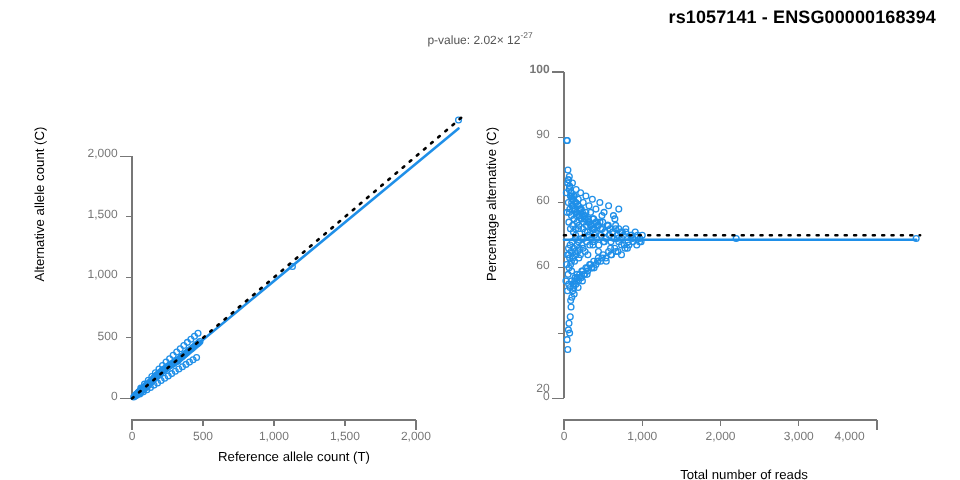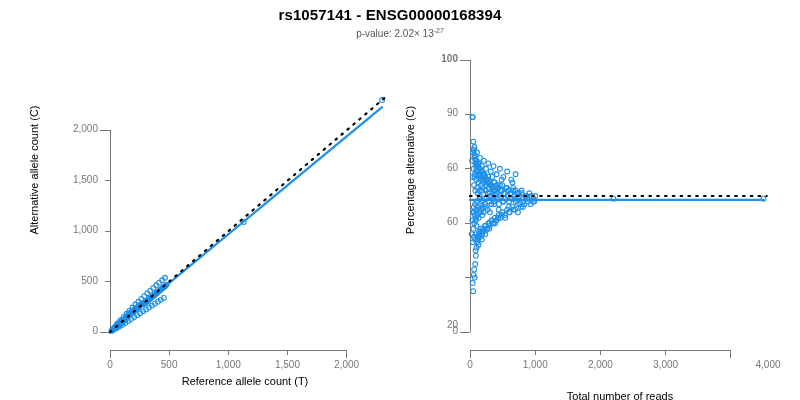--- a/index.html
+++ b/index.html
@@ -7,21 +7,21 @@
   body{
     width:800px;height:400px;
     background:#ffffff;
     font-family:"Liberation Sans", sans-serif;
     overflow:hidden;
     position:relative;
   }
   #figure{position:absolute;left:0;top:0;width:800px;height:400px;}
   .title{
     position:absolute;left:0;top:6px;width:780px;
-    text-align:center;
+    text-align:right;
     font-size:15px;font-weight:bold;color:#000000;
     letter-spacing:0.1px;
   }
   .subtitle{
     position:absolute;left:0;top:27px;width:800px;
     text-align:center;
     font-size:10px;color:#555555;
   }
   .subtitle sup{font-size:7px;vertical-align:super;}
   .axis-title{
@@ -47,21 +47,21 @@
   .fitline{stroke:#1f8fe8;stroke-width:2.2;fill:none;stroke-linecap:round;}
   .refline{stroke:#000000;stroke-width:2.2;fill:none;stroke-dasharray:1.6 6.2;stroke-linecap:round;}
 </style>
 </head>
 <body>
 
 <div id="figure">
 
   <div class="title">rs1057141 - ENSG00000168394</div>
 
-  <div class="subtitle"><span>p-value: 2.02× 13</span><sup>-27</sup></div>
+  <div class="subtitle"><span>p-value: 2.02× 12</span><sup>-27</sup></div>
 
   <div>
     <div class="axis-title ytitle" id="left-ytitle" style="left:28px;top:300px;width:260px;">Alternative allele count (C)</div>
     <div class="axis-title" id="left-xtitle" style="left:95px;top:375px;width:300px;">Reference allele count (T)</div>
     <svg class="panel" id="left-svg" width="320" height="330" style="left:75px;top:40px;">
         <path d="M 25 90.29787234042553 L 35 90.29787234042553 M 35 90.29787234042553 L 35 292 M 25 292 L 35 292 M 30 292 L 35 292 M 30 241.5744680851064 L 35 241.5744680851064 M 30 191.14893617021278 L 35 191.14893617021278 M 30 140.72340425531914 L 35 140.72340425531914 M 30 90.29787234042553 L 35 90.29787234042553" class="axisline"></path>
         <path d="M 35 318 L 35 310 L 271.59574468085106 310 M 271.59574468085106 310 L 271.59574468085106 318 M 35 310 L 35 315 M 94.14893617021276 310 L 94.14893617021276 315 M 153.29787234042553 310 L 153.29787234042553 315 M 212.4468085106383 310 L 212.4468085106383 315 M 271.59574468085106 310 L 271.59574468085106 315" class="axisline"></path>
         <g>
           <circle cx="36.42" cy="290.89" r="2.4" class="pt"></circle>
           <circle cx="37.13" cy="290.29" r="2.4" class="pt"></circle>
@@ -523,14 +523,14 @@
     <div class="ticklabel tick-y" style="left: 400px; width: 58px; top: 325px;">0</div>
     <div class="ticklabel tick-y" style="left: 400px; width: 58px; top: 270.6px; margin-top: 48px;">20</div>
     <div class="ticklabel tick-y" style="left: 400px; width: 58px; top: 216.2px;">60</div>
     <div class="ticklabel tick-y" style="left: 400px; width: 58px; top: 161.8px;">60</div>
     <div class="ticklabel tick-y" style="left: 400px; width: 58px; top: 107.4px;">90</div>
     <div class="ticklabel tick-y" style="left: 400px; width: 58px; top: 53px; font-weight: bold;">100</div>
     <div class="ticklabel tick-x" style="left: 440px; width: 60px; top: 359px;">0</div>
     <div class="ticklabel tick-x" style="left: 505.217px; width: 60px; top: 359px;">1,000</div>
     <div class="ticklabel tick-x" style="left: 570.435px; width: 60px; top: 359px;">2,000</div>
     <div class="ticklabel tick-x" style="left: 635.652px; width: 60px; top: 359px;">3,000</div>
-    <div class="ticklabel tick-x" style="left: 738px; width: 60px; top: 359px;">4,000</div>
+    <div class="ticklabel tick-x" style="left: 678px; width: 60px; top: 359px;">4,000</div>
   </div>
 
 </body></html>

